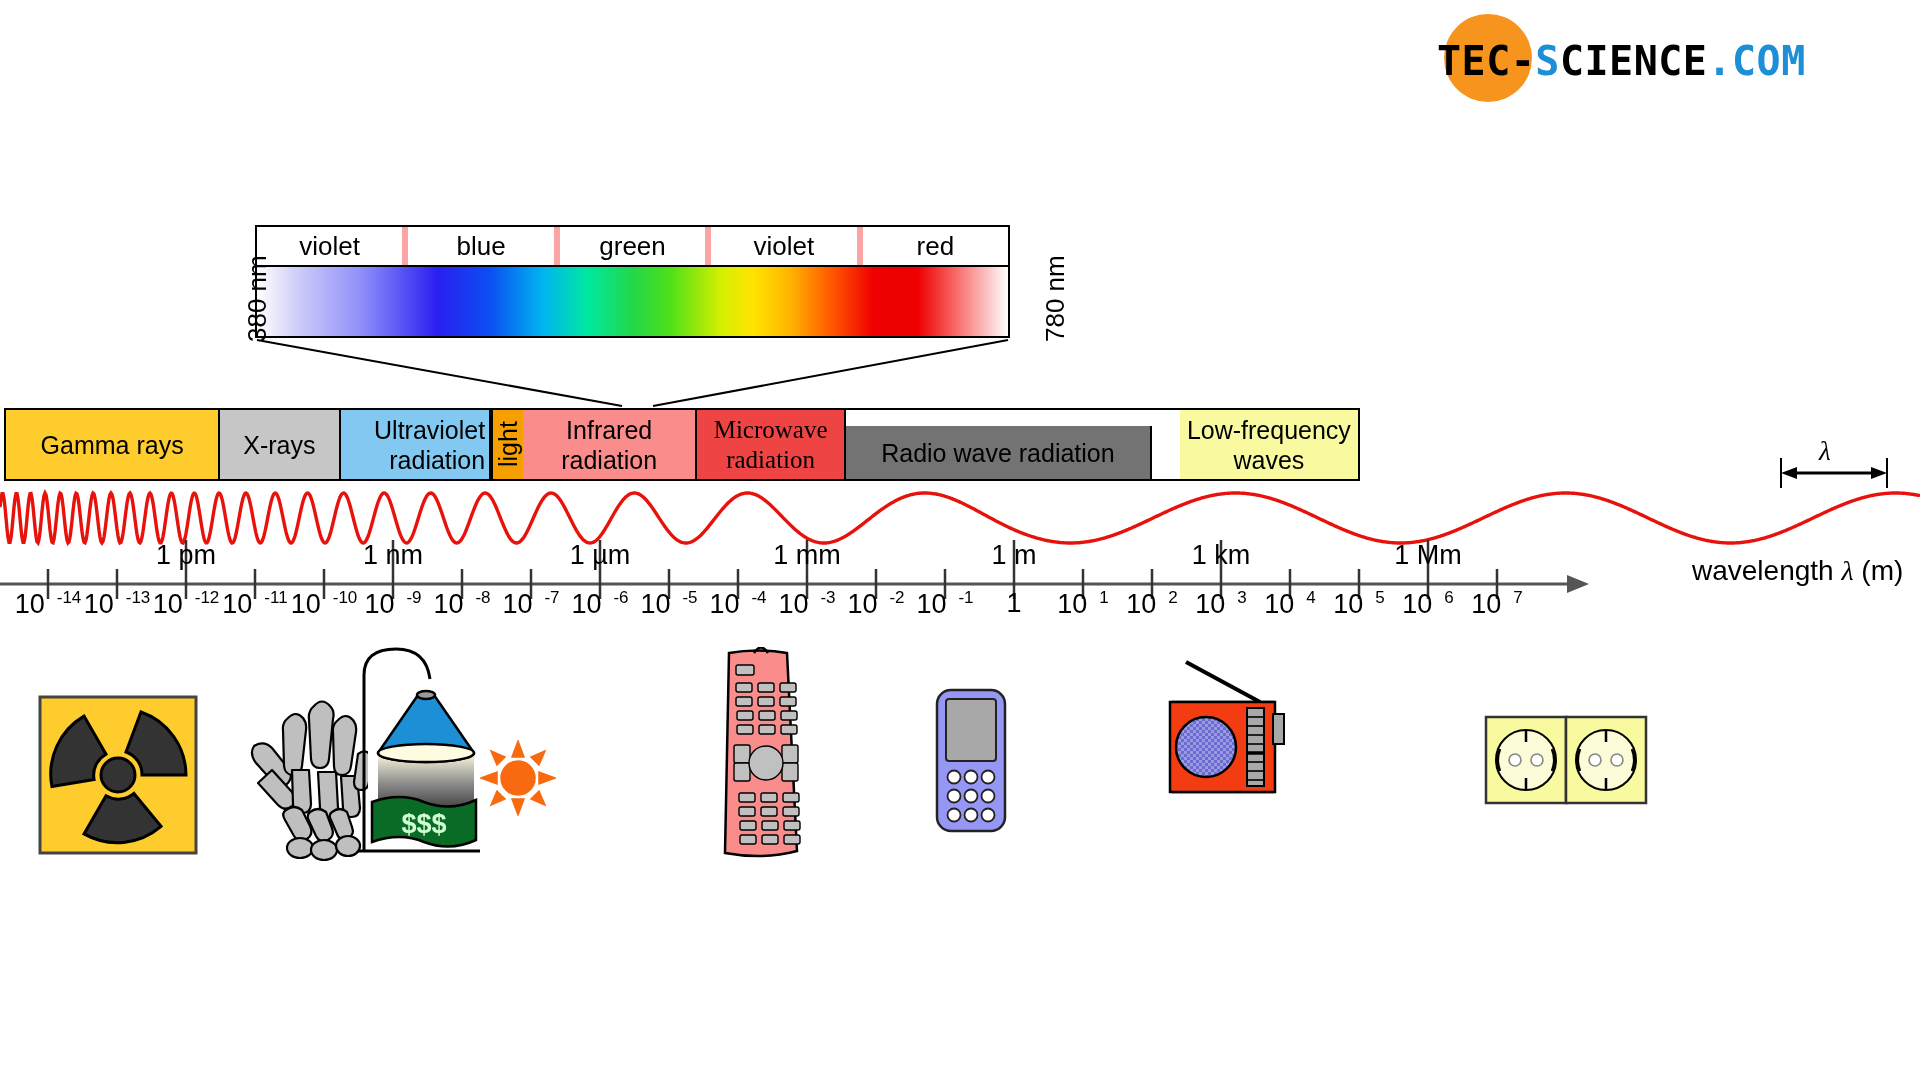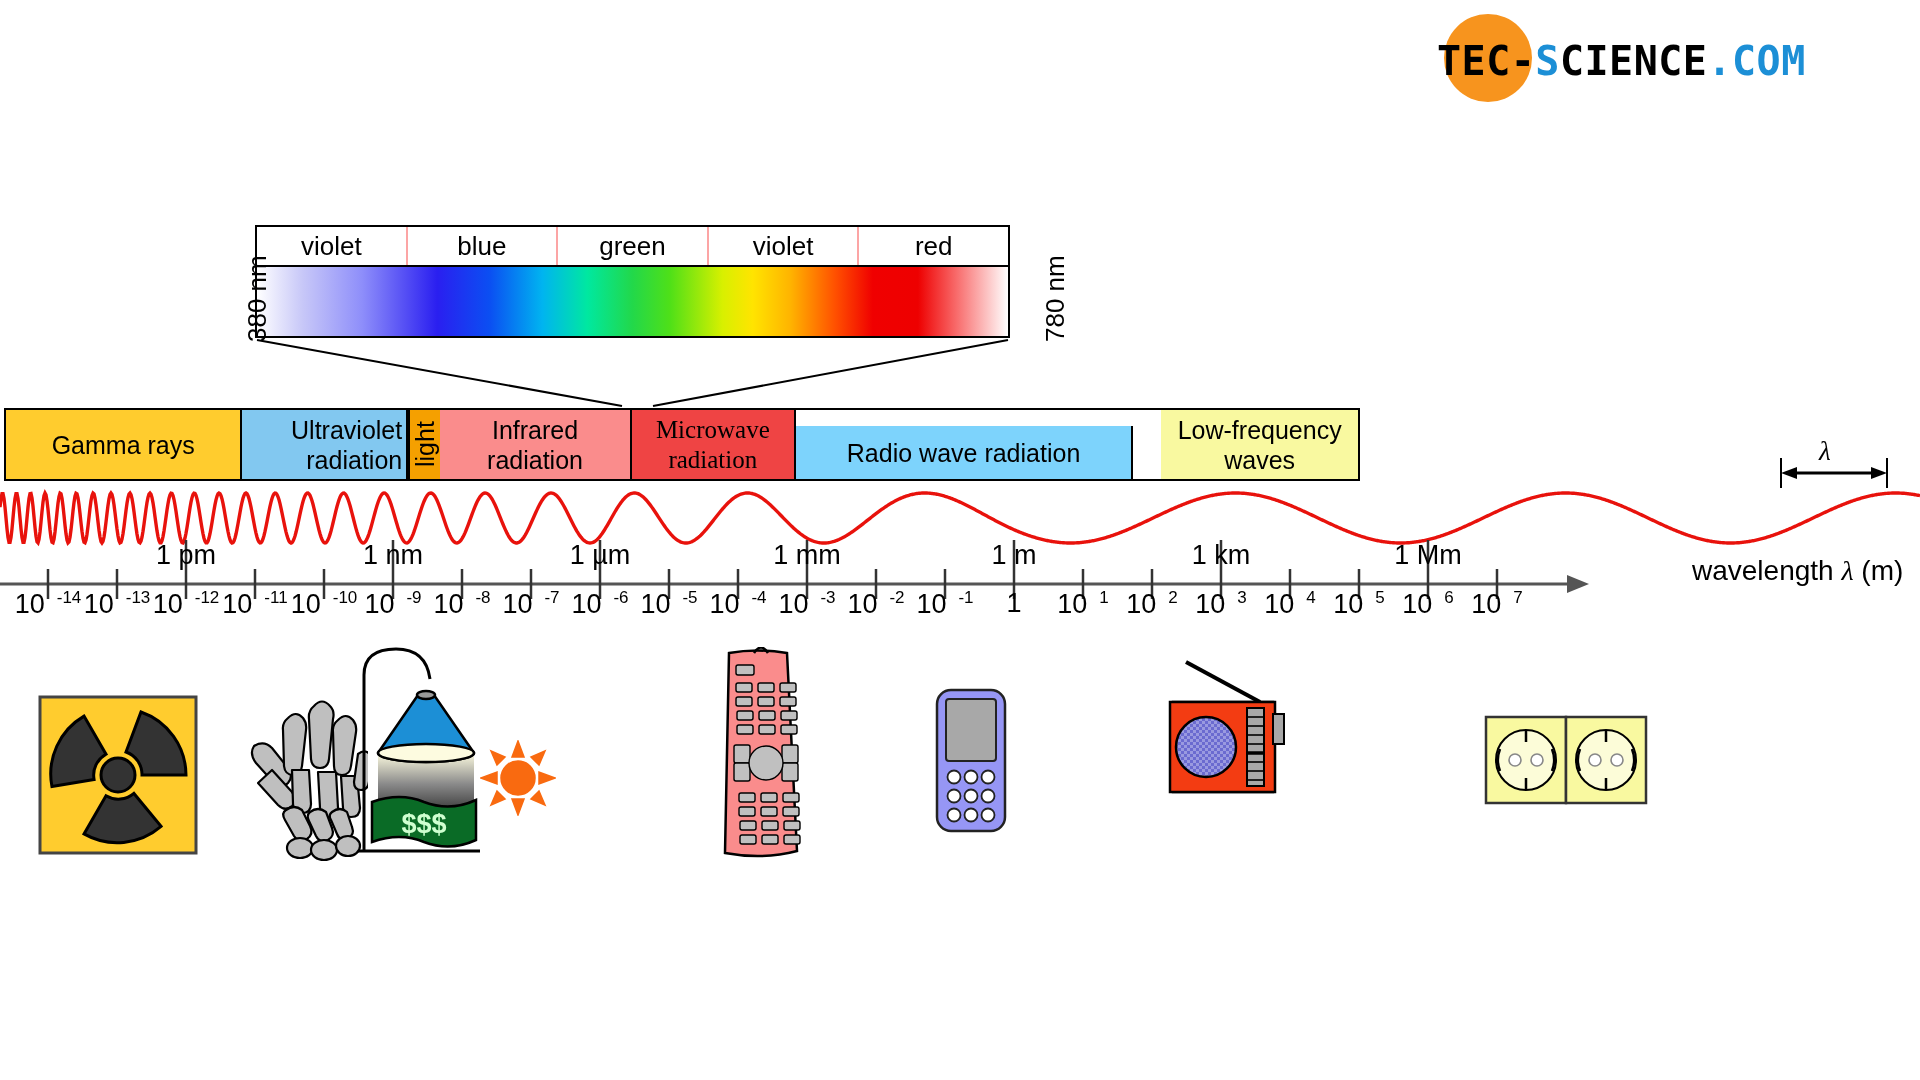--- a/index.html
+++ b/index.html
@@ -69,21 +69,21 @@
     left: 0; top: 0;
     width: 755px;
     height: 42px;
     display: flex;
     border: 2px solid #000;
     box-sizing: border-box;
     background: #fff;
   }
   .vis-name {
     flex: 1 1 0;
-    border-right: 2px solid #fca5a5;
+    border-right: 6px solid #fca5a5;
     box-sizing: border-box;
     display: flex;
     align-items: center;
     justify-content: center;
     font-size: 26px;
     color: #000;
   }
   .vis-name:last-child { border-right: none; }
   #vis-gradient {
     position: absolute;
@@ -238,33 +238,36 @@
     </div>
     <div id="vis-gradient"></div>
   </div>
   <div class="nm-label" id="nm-left">380 nm</div>
   <div class="nm-label" id="nm-right">780 nm</div>
 
   <div id="band">
       <div class="band-seg" style="flex: 228 0 0px; background: rgb(255, 204, 46);">
         <span>Gamma rays</span>
       </div>
+      <div class="band-seg" style="flex: 123 0 0px; background: rgb(198, 198, 198);">
+        <span>X-rays</span>
+      </div>
       <div class="band-seg" style="flex: 157 0 0px; background: rgb(130, 200, 240); text-align: right;">
         <span>Ultraviolet radiation</span>
       </div>
       <div class="band-seg vertical" style="flex: 29 0 0px; background: rgb(245, 160, 0);">
         <span>light</span>
       </div>
       <div class="band-seg" style="flex: 183 0 0px; background: rgb(250, 140, 140);">
         <span>Infrared radiation</span>
       </div>
       <div class="band-seg" style="flex: 155 0 0px; background: #ef4444; font-family: Liberation Serif, serif;">
         <span>Microwave radiation</span>
       </div>
-      <div class="band-seg" style="flex: 330 0 0px; background: #7dd3fc; margin-top: 16px;">
+      <div class="band-seg" style="flex: 330 0 0px; background: #737373; margin-top: 16px;">
         <span>Radio wave radiation</span>
       </div>
       <div class="band-seg" style="flex: 190 0 0px; background: rgb(249, 249, 160); margin-left: 28px;">
         <span>Low-frequency waves</span>
       </div>
     </div>
 
   <div id="lambda-marker">
     <span id="lambda-glyph">λ</span>
     <svg width="118" height="50" viewBox="0 0 118 50">

